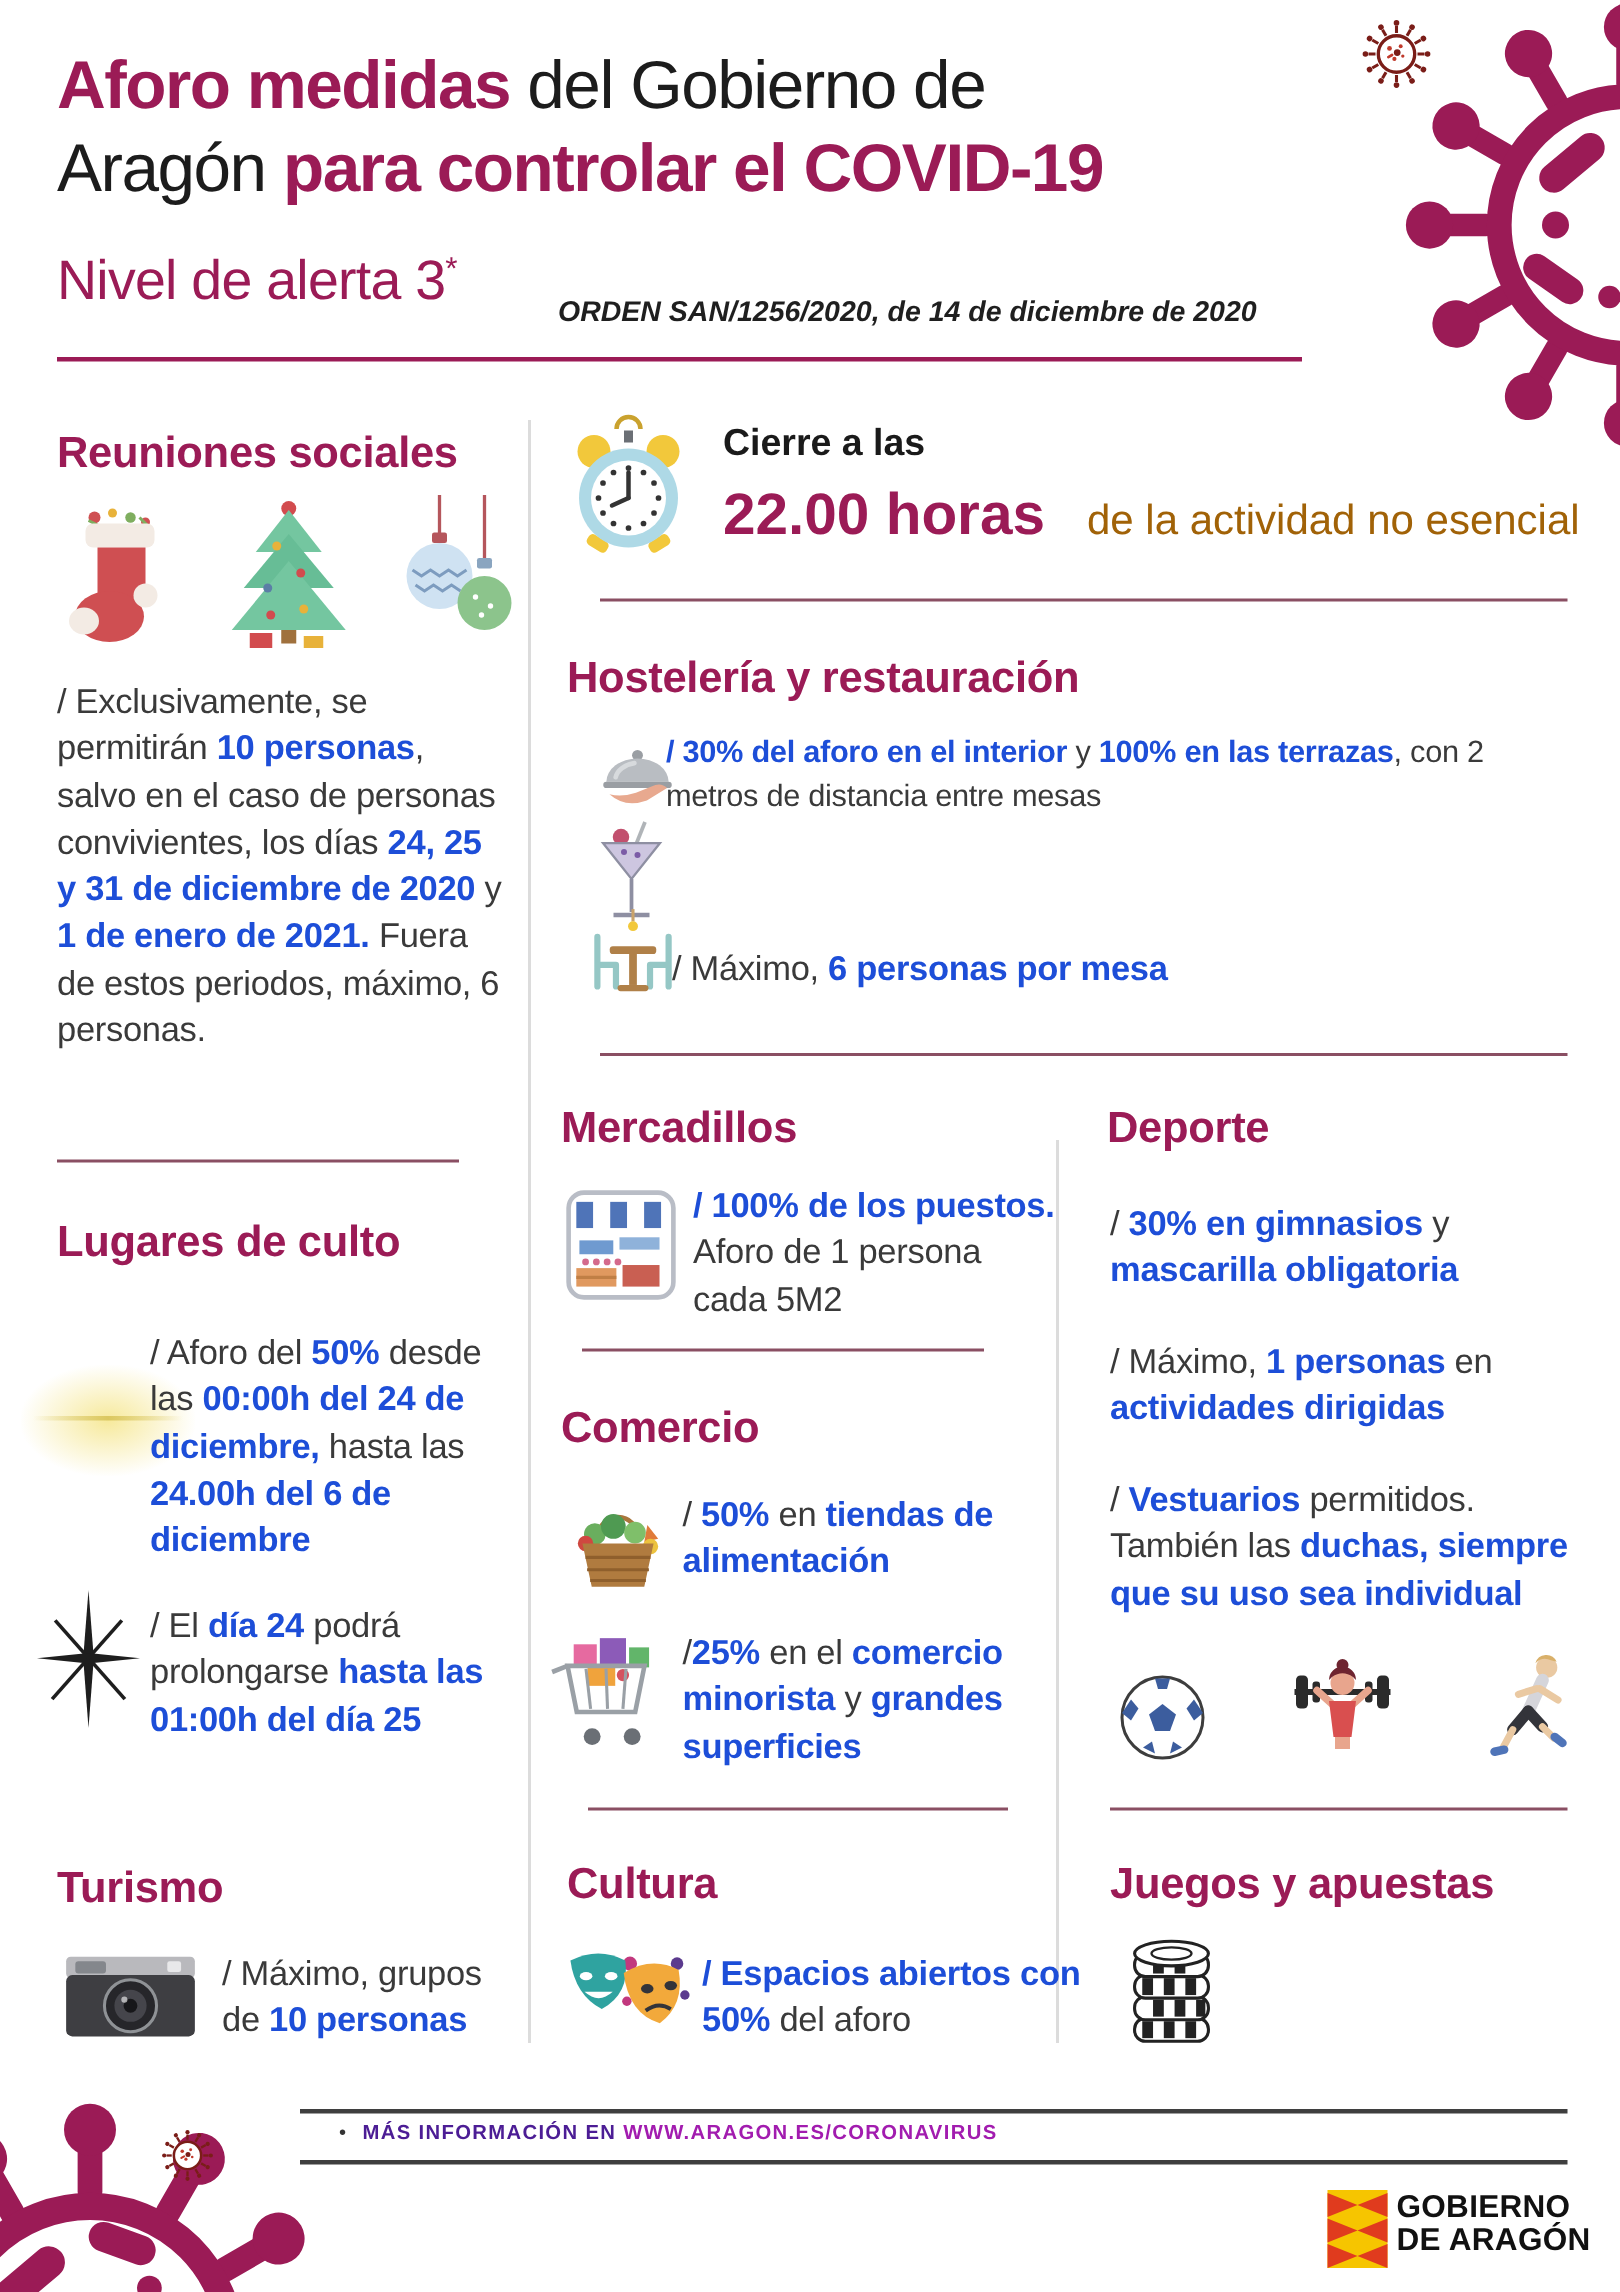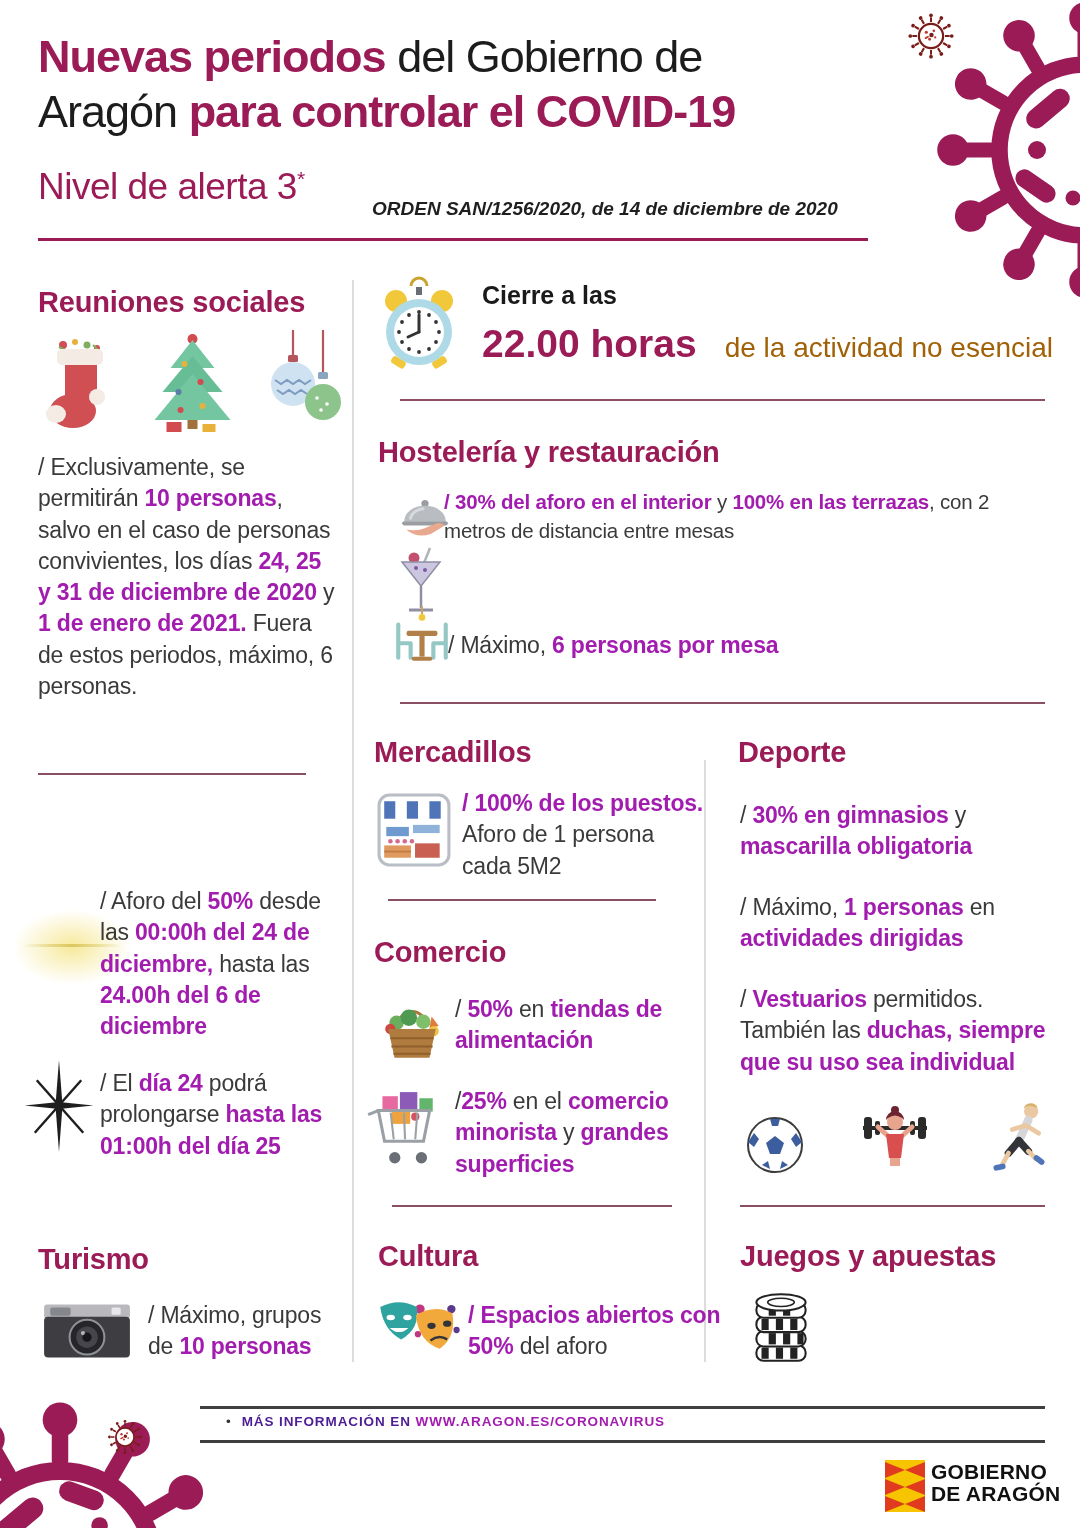--- a/index.html
+++ b/index.html
@@ -1,20 +1,20 @@
 <!DOCTYPE html>
 <html><head>
 <meta charset="utf-8">
 <style>
   :root{ --accent:#9b1b56; }
   html,body{margin:0;padding:0;background:#ffffff;}
   .page{position:relative;width:1080px;height:1528px;background:#fff;overflow:hidden;
         font-family:"Liberation Sans",sans-serif;color:#2e2e2e;}
   .abs{position:absolute;}
-  .b{font-weight:700;color:#a21caf;}
+  .b{font-weight:700;color:#1d4ed8;}
   
   .title{position:absolute;left:38px;top:30px;width:880px;font-size:45px;line-height:1.22;
          color:#1c1c1c;letter-spacing:-1px;}
   .title .b{color:var(--accent);}
   .alert{position:absolute;left:38px;top:166px;font-size:37px;color:var(--accent);letter-spacing:-0.5px;}
   .alert sup{font-size:21px;}
   .order{position:absolute;left:372px;top:198px;font-style:italic;font-weight:700;font-size:19px;color:#1f1f1f;}
   .hrule{position:absolute;left:38px;top:238px;width:830px;height:3px;background:var(--accent);}
   
   .sec-h{position:absolute;font-size:29px;font-weight:700;color:var(--accent);letter-spacing:-0.2px;}
@@ -111,21 +111,21 @@
             <circle cx="28.5" cy="33.5" r="1.5"></circle>
           <circle cx="34.5" cy="31.5" r="1.2"></circle>
             <rect x="23" y="30.5" width="5" height="2" rx="1" transform="rotate(-30 25.5 31.5)"></rect>
         </g>
         <circle cx="30.5" cy="29" r="2.4" fill="#7a1d18"></circle>
       </g>
     </defs>
   </svg>
 
   <div class="title">
-    <div><span class="b">Nuevas periodos</span><span> del Gobierno de</span></div>
+    <div><span class="b">Aforo medidas</span><span> del Gobierno de</span></div>
     <div><span>Aragón </span><span class="b">para controlar el COVID-19</span></div>
   </div>
 
   <div class="alert">
     <span>Nivel de alerta 3</span><sup>*</sup>
   </div>
   <div class="order">ORDEN SAN/1256/2020, de 14 de diciembre de 2020</div>
   <div class="hrule"></div>
 
   <svg class="abs" style="left:935px;top:0px" width="300" height="300" viewBox="0 0 200 200">
@@ -179,20 +179,21 @@
       <circle cx="56" cy="68" r="1.8" fill="#fff"></circle>
         <circle cx="66" cy="74" r="1.8" fill="#fff"></circle>
         <circle cx="60" cy="80" r="1.8" fill="#fff"></circle>
     </svg>
   </div>
 
   <div class="txt" style="left:38px;top:452px;width:298px;"><span>/ Exclusivamente, se permitirán </span><span class="b">10 personas</span><span>, salvo en el caso de personas convivientes, los días </span><span class="b">24, 25 y 31 de diciembre de 2020</span><span> y </span><span class="b">1 de enero de 2021.</span><span> Fuera de estos periodos, máximo, 6 personas.</span></div>
 
   <div class="sep" style="left:38px;top:773px;width:268px;"></div>
 
+  <div class="sec-h" style="left:38px;top:812px;">Lugares de culto</div>
 
   <div class="glow"></div>
   <div class="txt" style="left:100px;top:886px;width:250px;"><span>/ Aforo del </span><span class="b">50%</span><span>  desde las </span><span class="b">00:00h del 24 de diciembre,</span><span> hasta las </span><span class="b">24.00h del 6 de diciembre</span></div>
 
   <svg class="abs" style="left:18px;top:1058px" width="82" height="96" viewBox="0 0 80 95">
     <polygon points="40,2 43.5,47 40,93 36.5,47" fill="#1e1e1e"></polygon>
     <polygon points="6,47 40,43.5 74,47 40,50.5" fill="#1e1e1e"></polygon>
     <line x1="18" y1="22" x2="64" y2="74" stroke="#1e1e1e" stroke-width="2.4"></line>
     <line x1="62" y1="22" x2="16" y2="74" stroke="#1e1e1e" stroke-width="2.4"></line>
   </svg>

